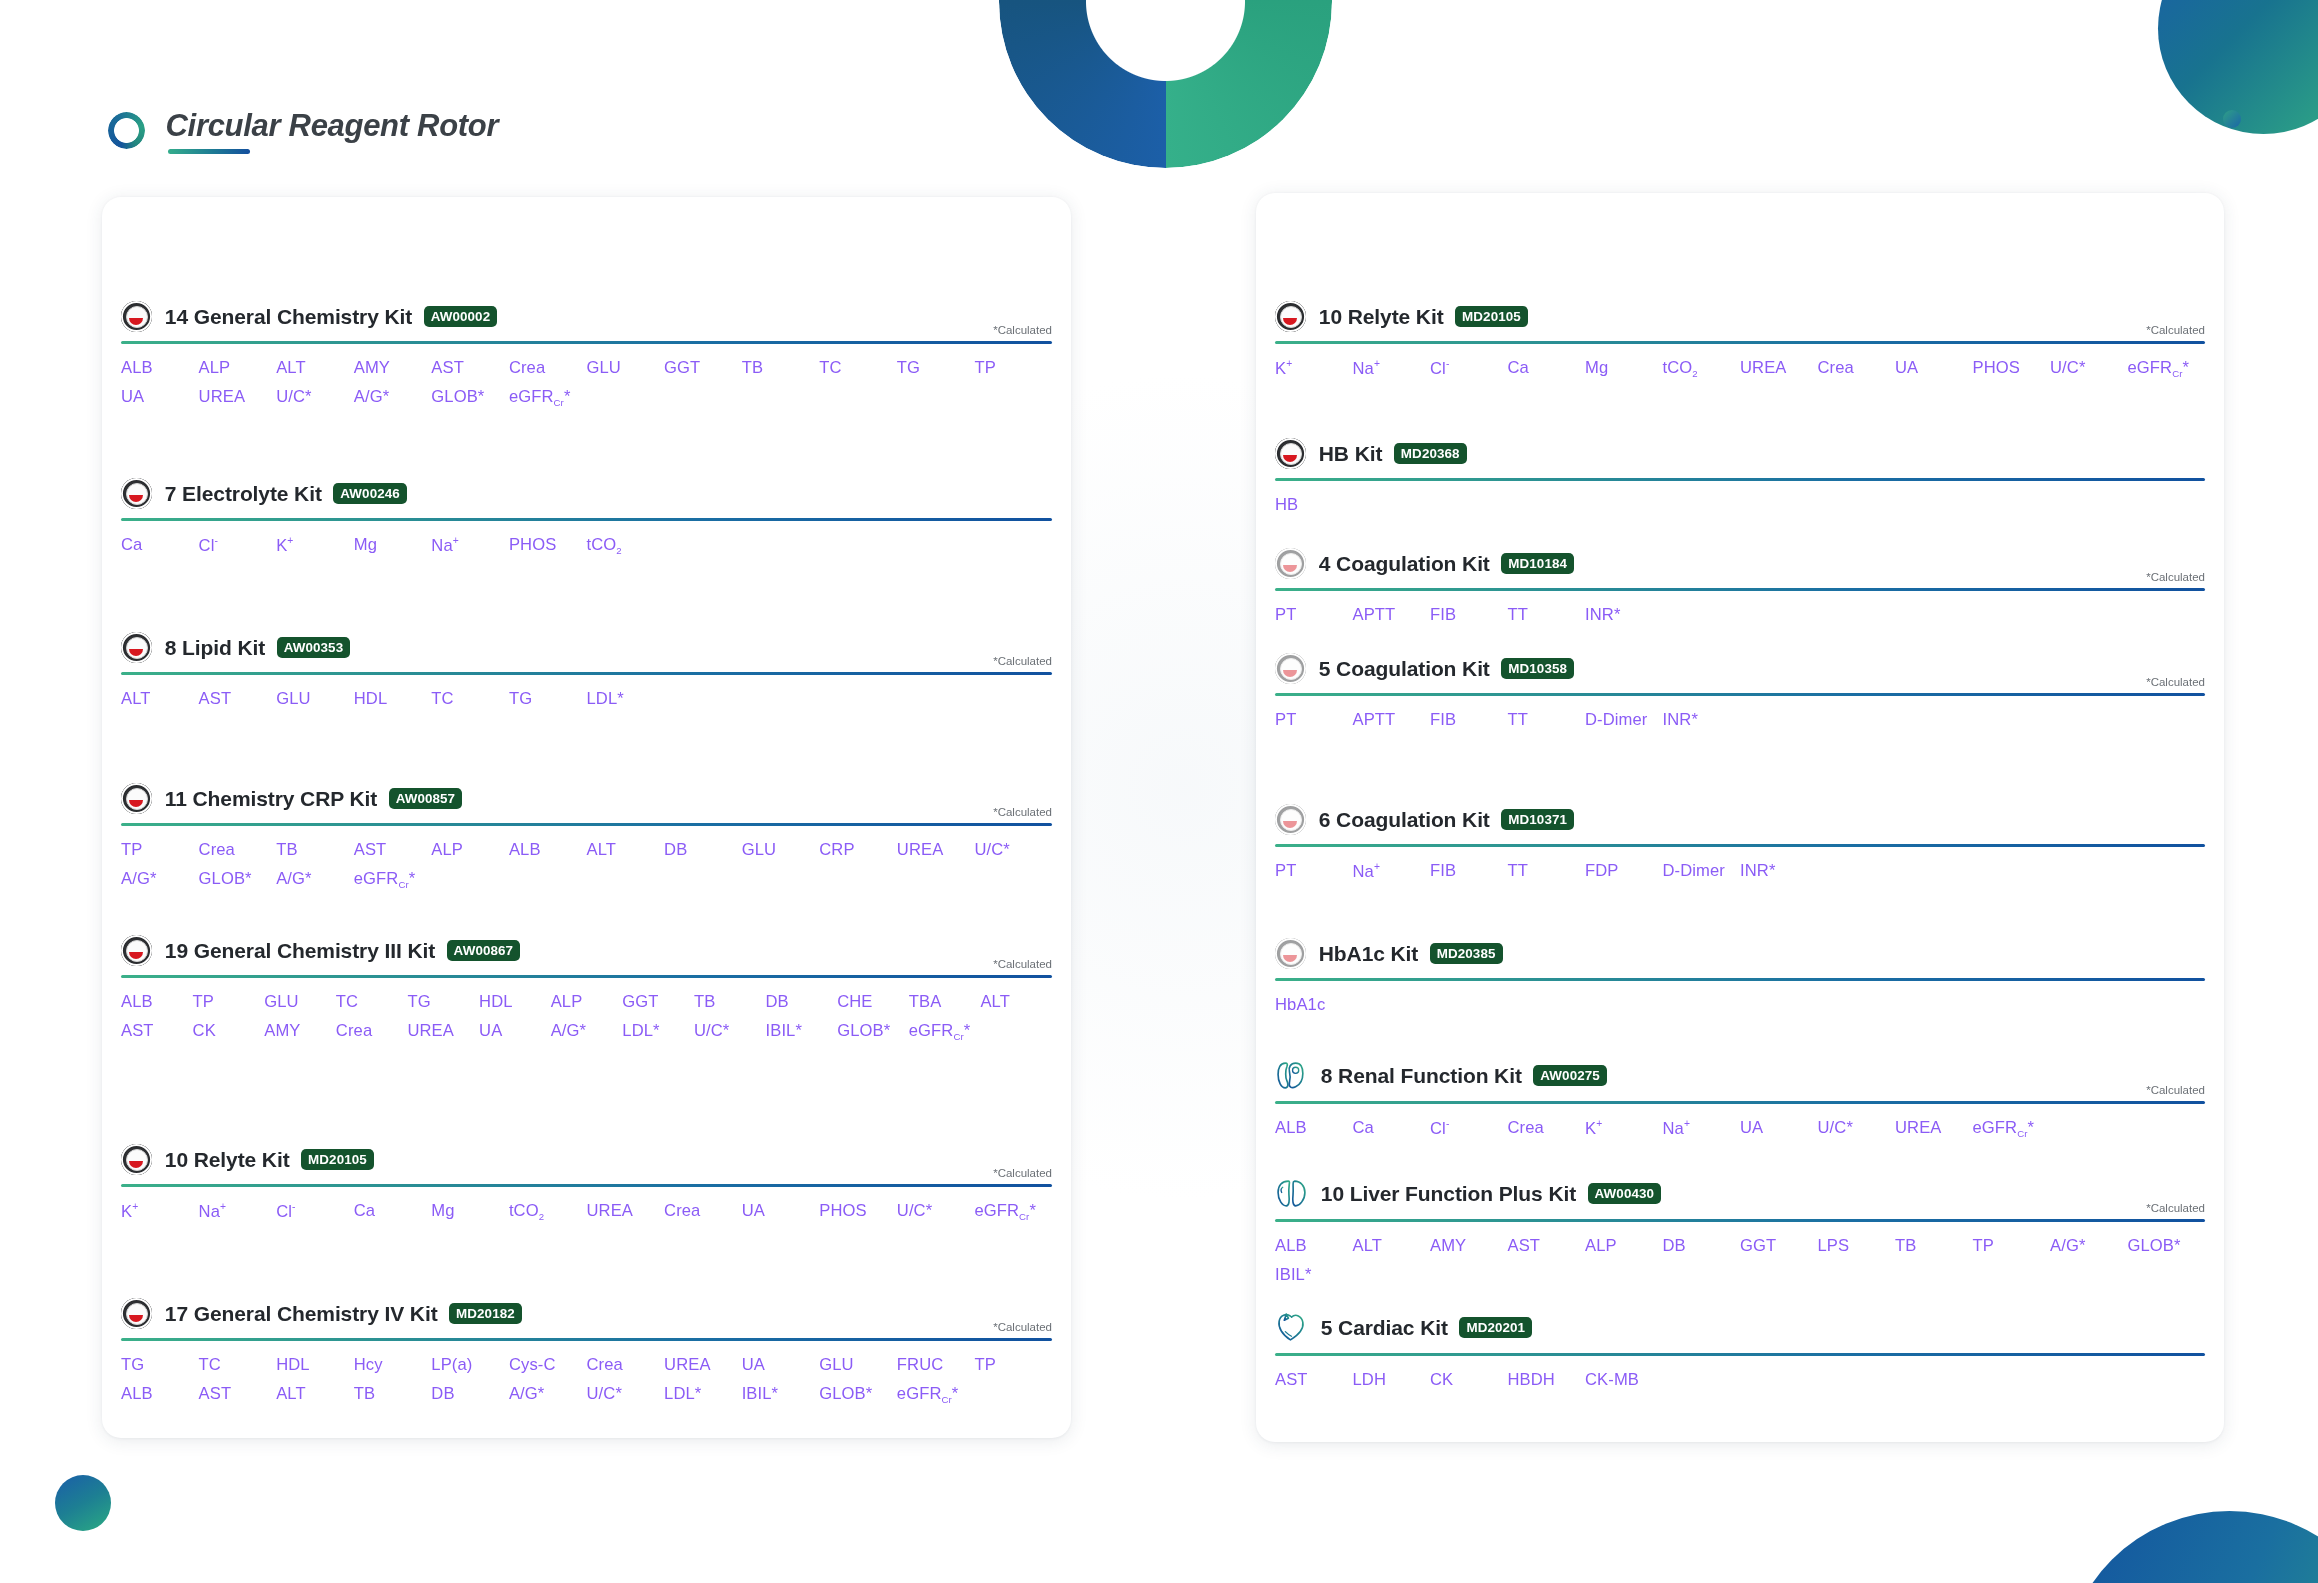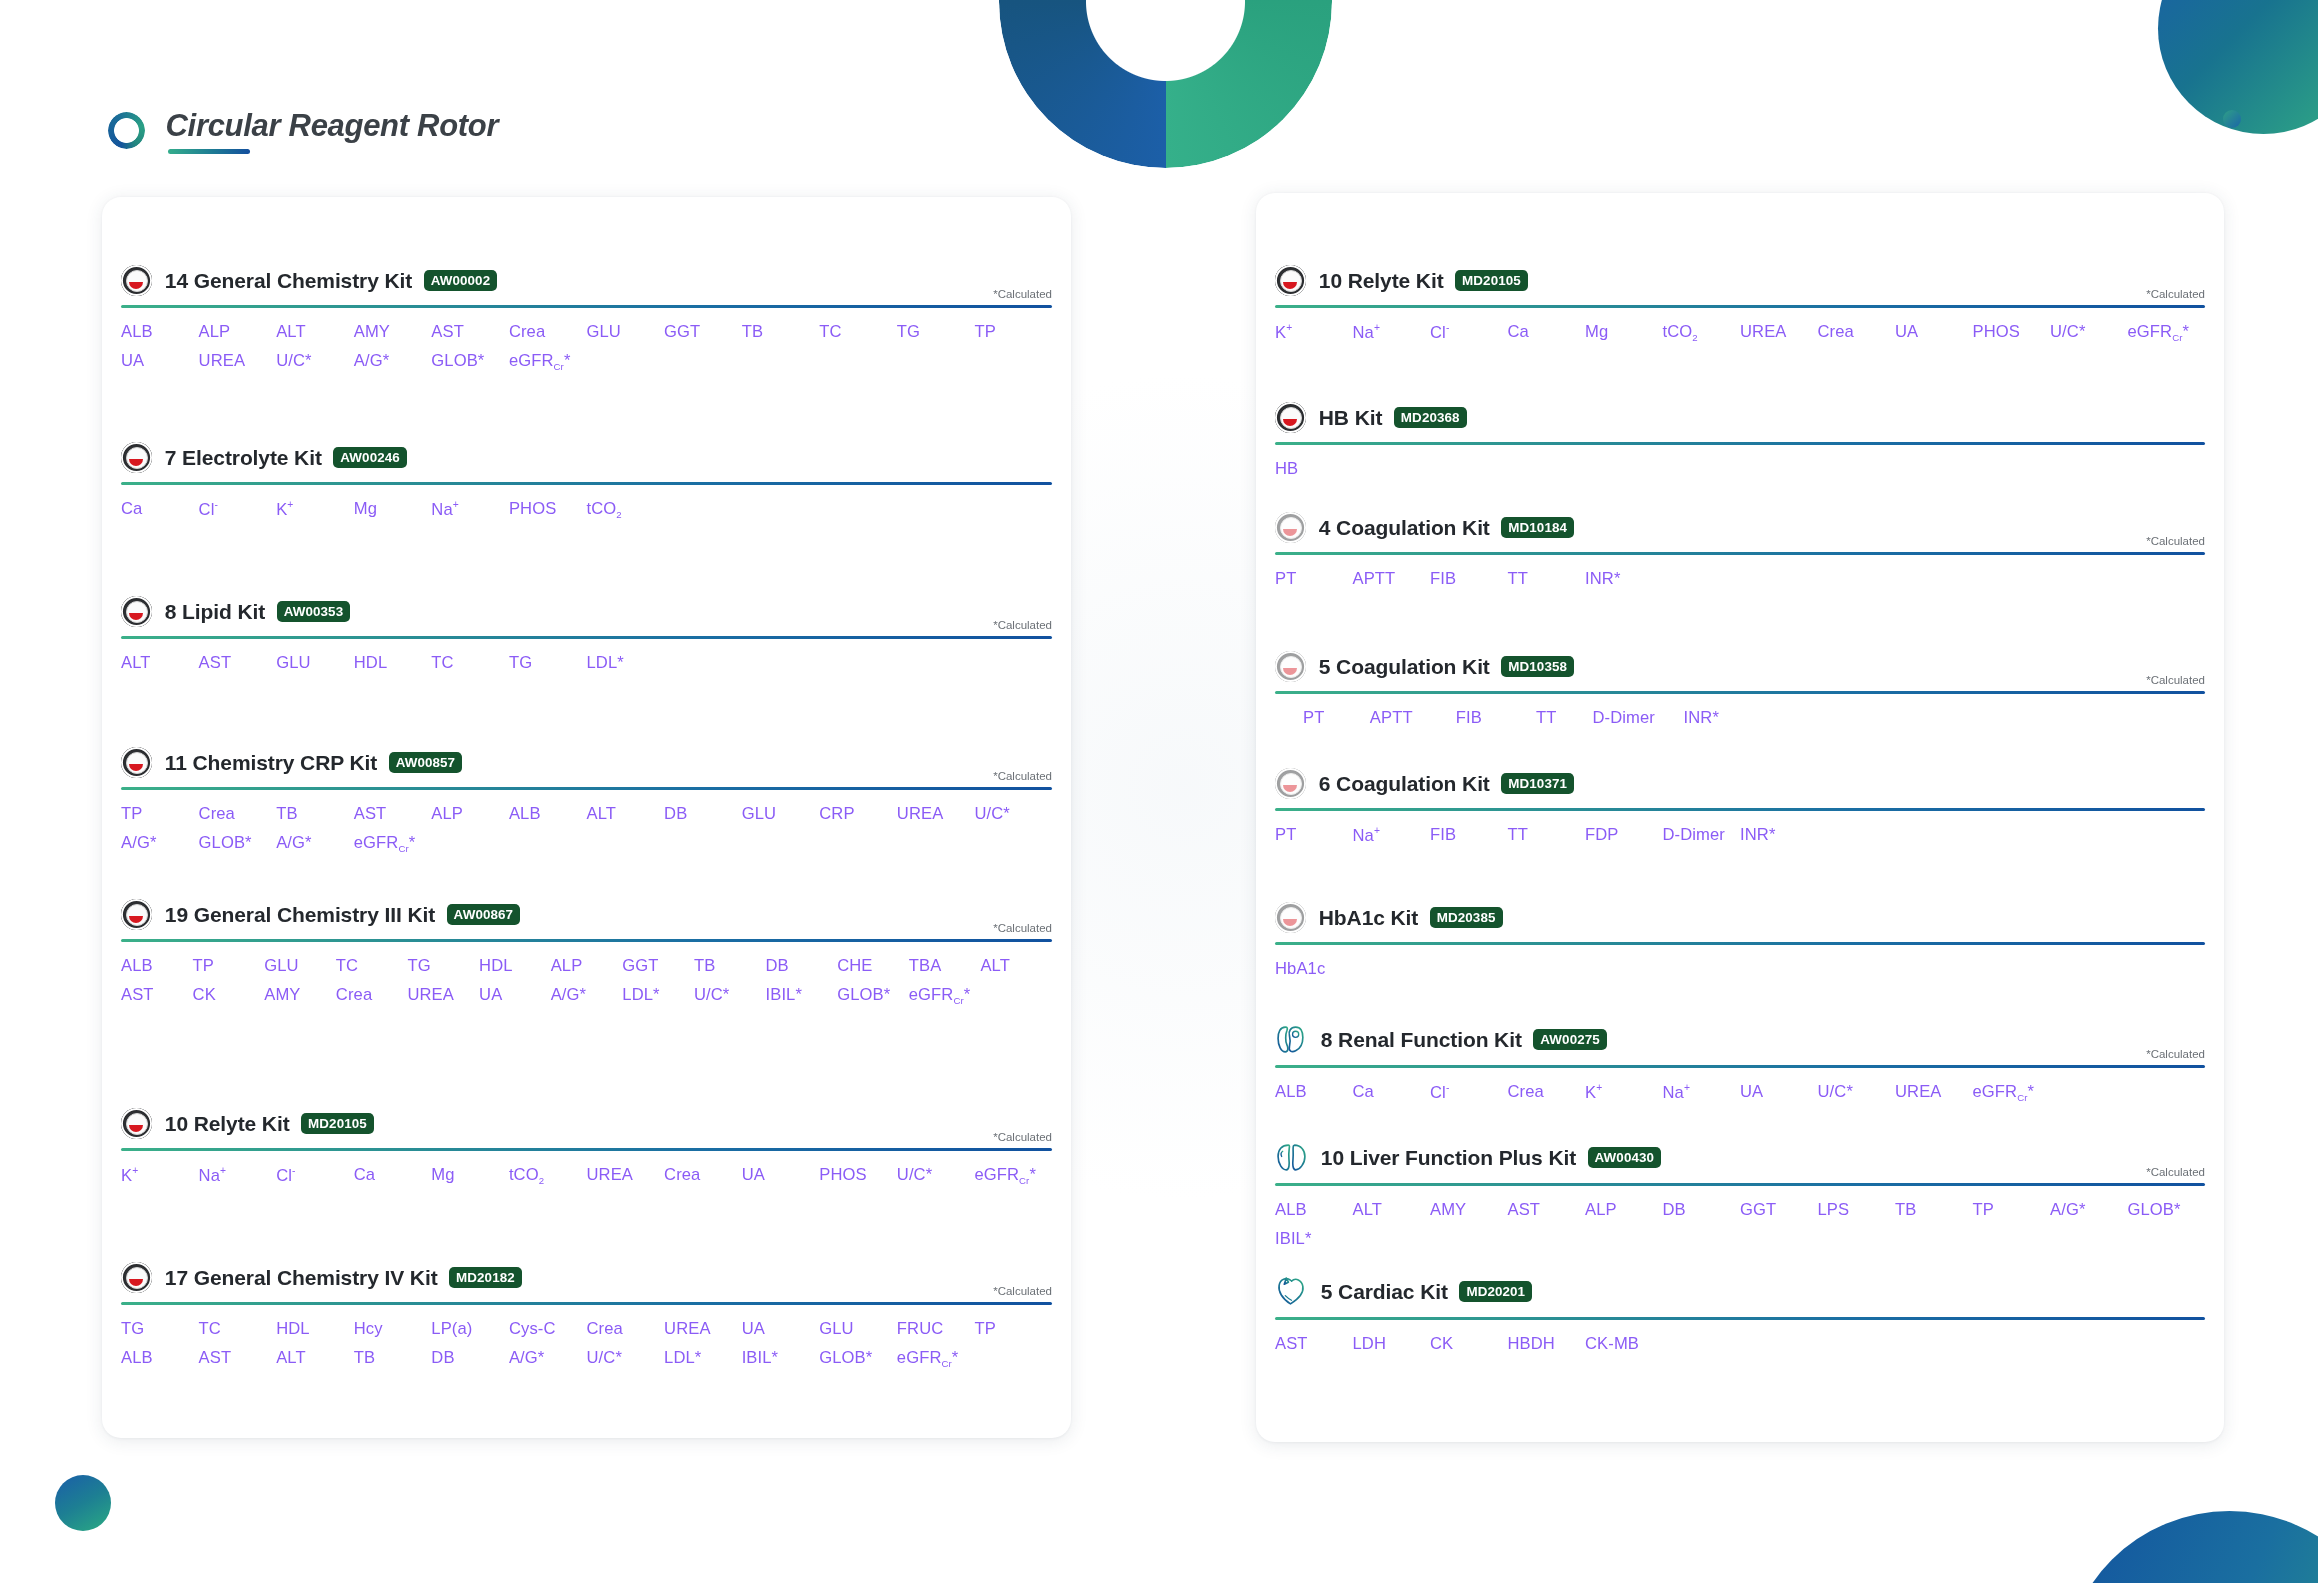--- a/index.html
+++ b/index.html
@@ -63,21 +63,21 @@
   
   .card {
     position: absolute; background: #fff; border-radius: 19px;
     box-shadow: 0 2.6px 16.6px rgba(40,55,75,0.10), 0 0.6px 2.6px rgba(40,55,75,0.05);
   }
   #card-left  { left: 102px;  top: 197px; width: 969px; height: 1241px; }
   #card-right { left: 1256px; top: 193px; width: 968px; height: 1249px; }
 
   .kit { position: absolute; }
 
-  .kit-head { display: flex; align-items: center; position: relative; }
+  .kit-head { display: flex; align-items: center; position: relative; margin-top: 36px; }
 
   
   .rotor-icon {
     position: relative; width: 31px; height: 31px; border-radius: 50%; flex: none;
     background: #2e3033;
     box-shadow: inset 0 0 0 1.9px #fff, inset 0 0 0 3.2px #2a2c2f;
   }
   .rotor-icon::before {
     content: ""; position: absolute; left: 4.5px; top: 4.5px; right: 4.5px; bottom: 4.5px;
     border-radius: 50%; background: #fbfbfb;
@@ -367,21 +367,21 @@
         </div>
         <div class="kit-rule"></div>
         <div class="analytes" style="grid-template-columns: repeat(12, 1fr);">
           <span>PT</span>
           <span>APTT</span>
           <span>FIB</span>
           <span>TT</span>
           <span>INR*</span>
         </div>
       </div>
-      <div class="kit" style="left: 19px; right: 19px; top: 458px; text-align: center;">
+      <div class="kit" style="left: 19px; right: 19px; top: 424px;">
         <div class="kit-head">
           <div class="rotor-icon faded"></div>
           <div class="kit-title">5 Coagulation Kit</div>
           <div class="kit-badge">MD10358</div>
           <div class="calc-note">*Calculated</div>
         </div>
         <div class="kit-rule"></div>
         <div class="analytes" style="grid-template-columns: repeat(12, 1fr);">
           <span>PT</span>
           <span>APTT</span>

